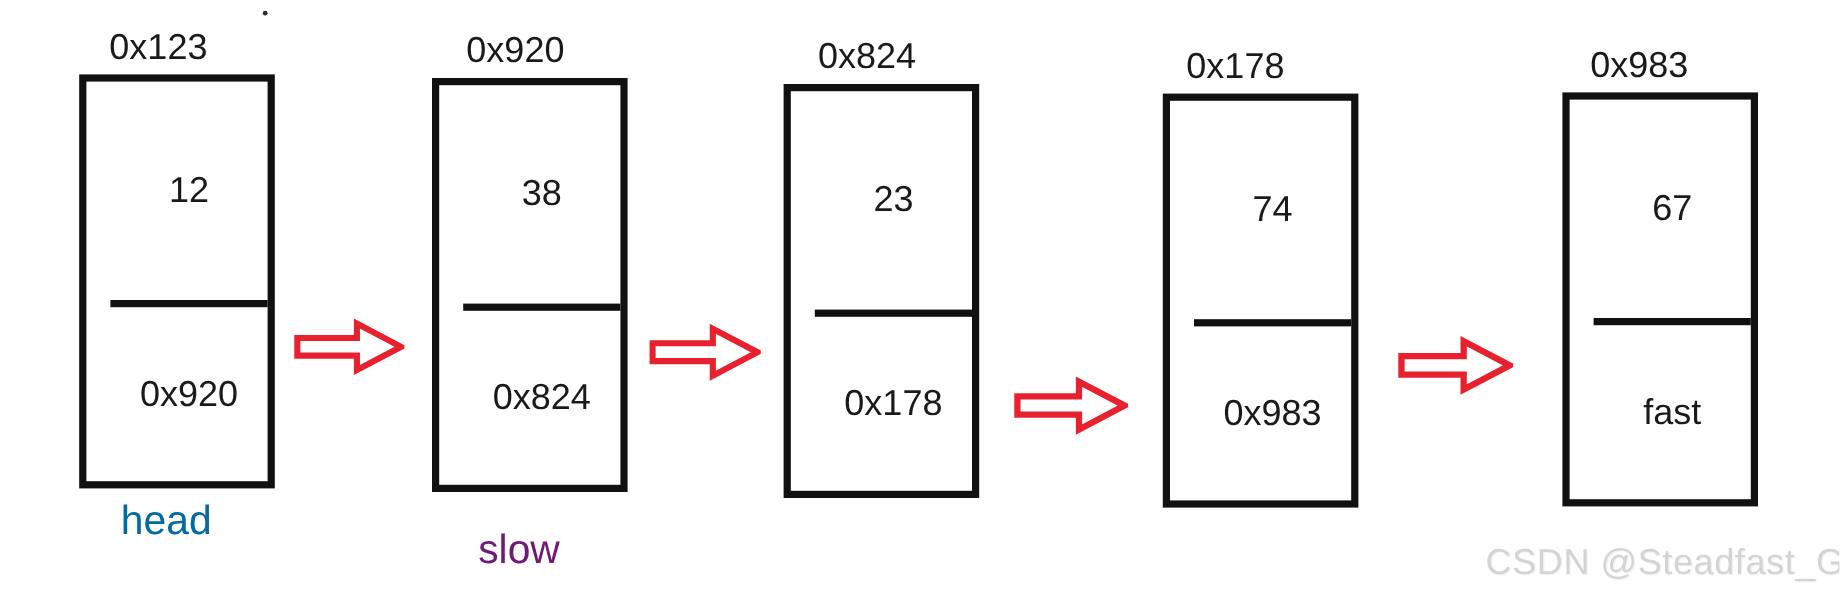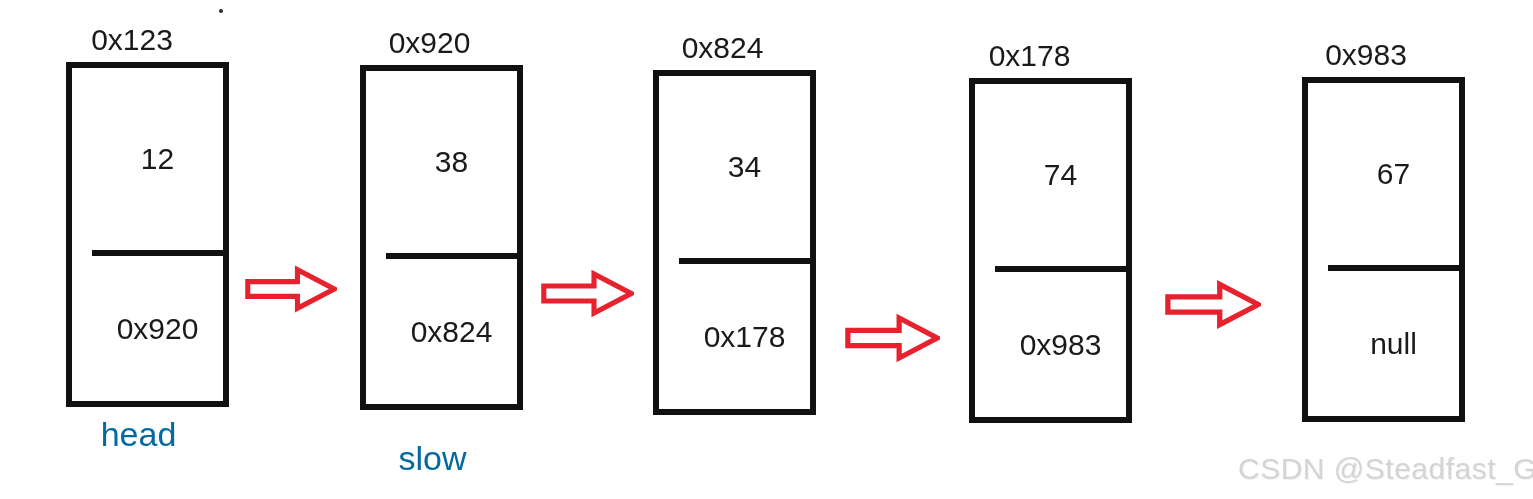--- a/index.html
+++ b/index.html
@@ -65,21 +65,21 @@
     border-bottom: 6px solid #111111;
   }
   .cell.bottom { flex: 1; }
 
   .label {
     font-size: 34px;
     text-align: center;
     white-space: nowrap;
   }
   .label.red   { color: #0369a1; }
-  .label.green { color: #0369a1; }
+  .label.green { color: #701a75; }
   .n1 .label { margin-top: 8px; }
   .n2 .label { margin-top: 29px; }
   .n3 .label { margin-top: 29px; }
 
   .arrow { position: absolute; }
   .a1 { left: 245px;  top: 264px; width: 92px; height: 50px; }
   .a2 { left: 541px;  top: 267px; width: 93px; height: 53px; }
   .a3 { left: 845px;  top: 312px; width: 95px; height: 52px; }
   .a4 { left: 1165px; top: 277px; width: 96px; height: 55px; }
   .arrow polygon {
@@ -121,38 +121,38 @@
     <div class="box">
       <div class="cell top">38</div>
       <div class="cell bottom">0x824</div>
     </div>
     <div class="label green">slow</div>
   </div>
 
   <div class="node n3">
     <div class="addr">0x824</div>
     <div class="box">
-      <div class="cell top">34</div>
+      <div class="cell top">23</div>
       <div class="cell bottom">0x178</div>
     </div>
   </div>
 
   <div class="node n4">
     <div class="addr">0x178</div>
     <div class="box">
       <div class="cell top">74</div>
       <div class="cell bottom">0x983</div>
     </div>
   </div>
 
   <div class="node n5">
     <div class="addr">0x983</div>
     <div class="box">
       <div class="cell top">67</div>
-      <div class="cell bottom">null</div>
+      <div class="cell bottom">fast</div>
     </div>
   </div>
 
   <svg class="arrow a1" viewBox="0 0 100 54" aria-hidden="true">
     <polygon points="3,19 57,19 57,6 97,27 57,48 57,35 3,35"></polygon>
   </svg>
   <svg class="arrow a2" viewBox="0 0 100 54" aria-hidden="true">
     <polygon points="3,19 57,19 57,6 97,27 57,48 57,35 3,35"></polygon>
   </svg>
   <svg class="arrow a3" viewBox="0 0 100 54" aria-hidden="true">

